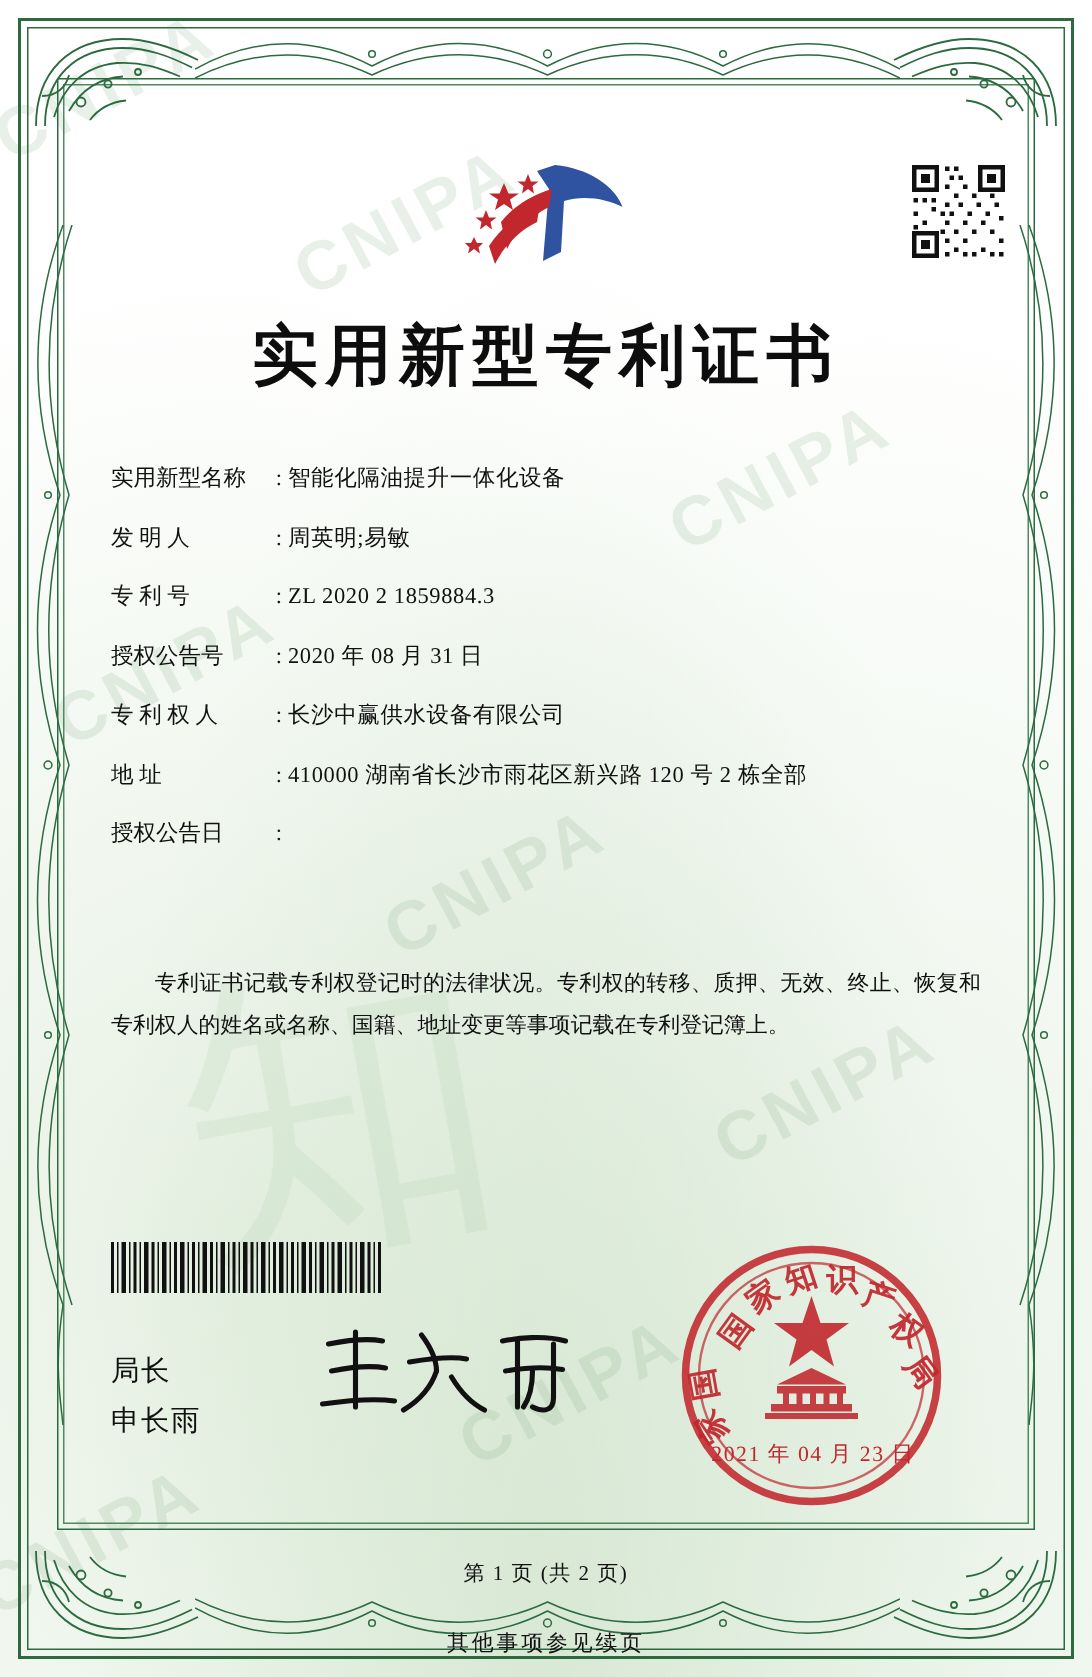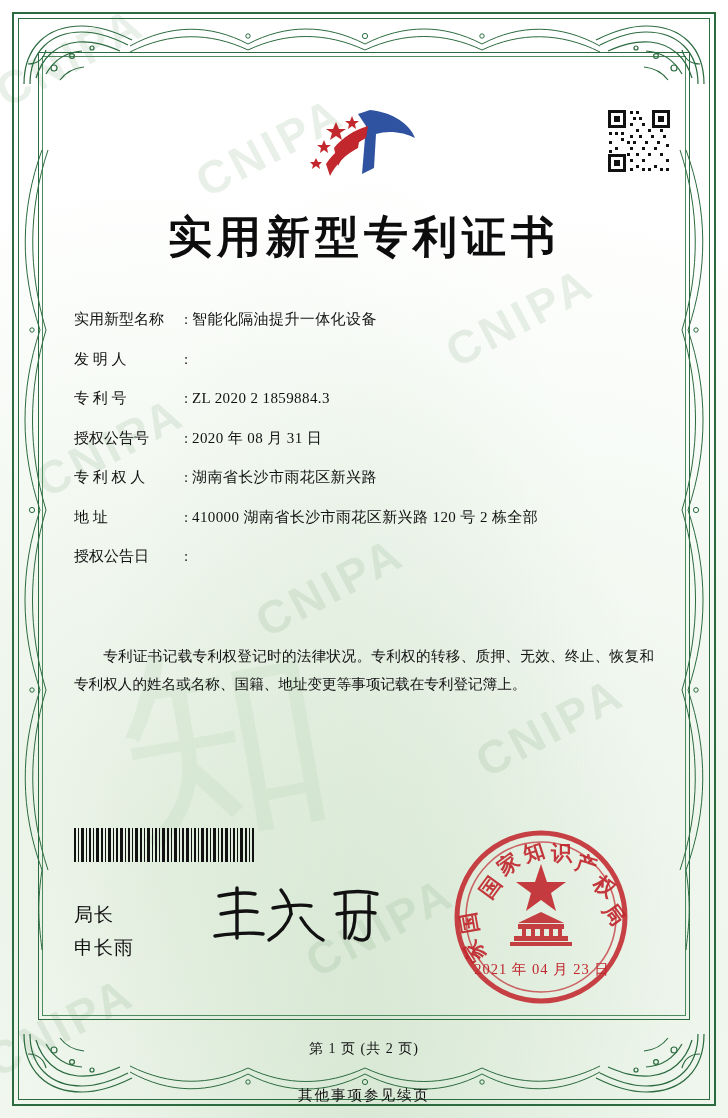--- a/index.html
+++ b/index.html
@@ -460,35 +460,36 @@
 
   <div class="fields">
     <div class="field-row">
       <span class="field-label">实用新型名称</span>
       <span class="field-colon">:</span>
       <span class="field-value">智能化隔油提升一体化设备</span>
     </div>
     <div class="field-row">
       <span class="field-label">发  明  人</span>
       <span class="field-colon">:</span>
+      <span class="field-value">周英明;易敏</span>
     </div>
     <div class="field-row">
       <span class="field-label">专  利  号</span>
       <span class="field-colon">:</span>
       <span class="field-value">ZL 2020 2 1859884.3</span>
     </div>
     <div class="field-row">
       <span class="field-label">授权公告号</span>
       <span class="field-colon">:</span>
       <span class="field-value">2020 年 08 月 31 日</span>
     </div>
     <div class="field-row">
       <span class="field-label">专 利 权 人</span>
       <span class="field-colon">:</span>
-      <span class="field-value">湖南省长沙市雨花区新兴路</span>
+      <span class="field-value">长沙中赢供水设备有限公司</span>
     </div>
     <div class="field-row">
       <span class="field-label">地      址</span>
       <span class="field-colon">:</span>
       <span class="field-value">410000 湖南省长沙市雨花区新兴路 120 号 2 栋全部</span>
     </div>
     <div class="field-row">
       <span class="field-label">授权公告日</span>
       <span class="field-colon">:</span>
     </div>

